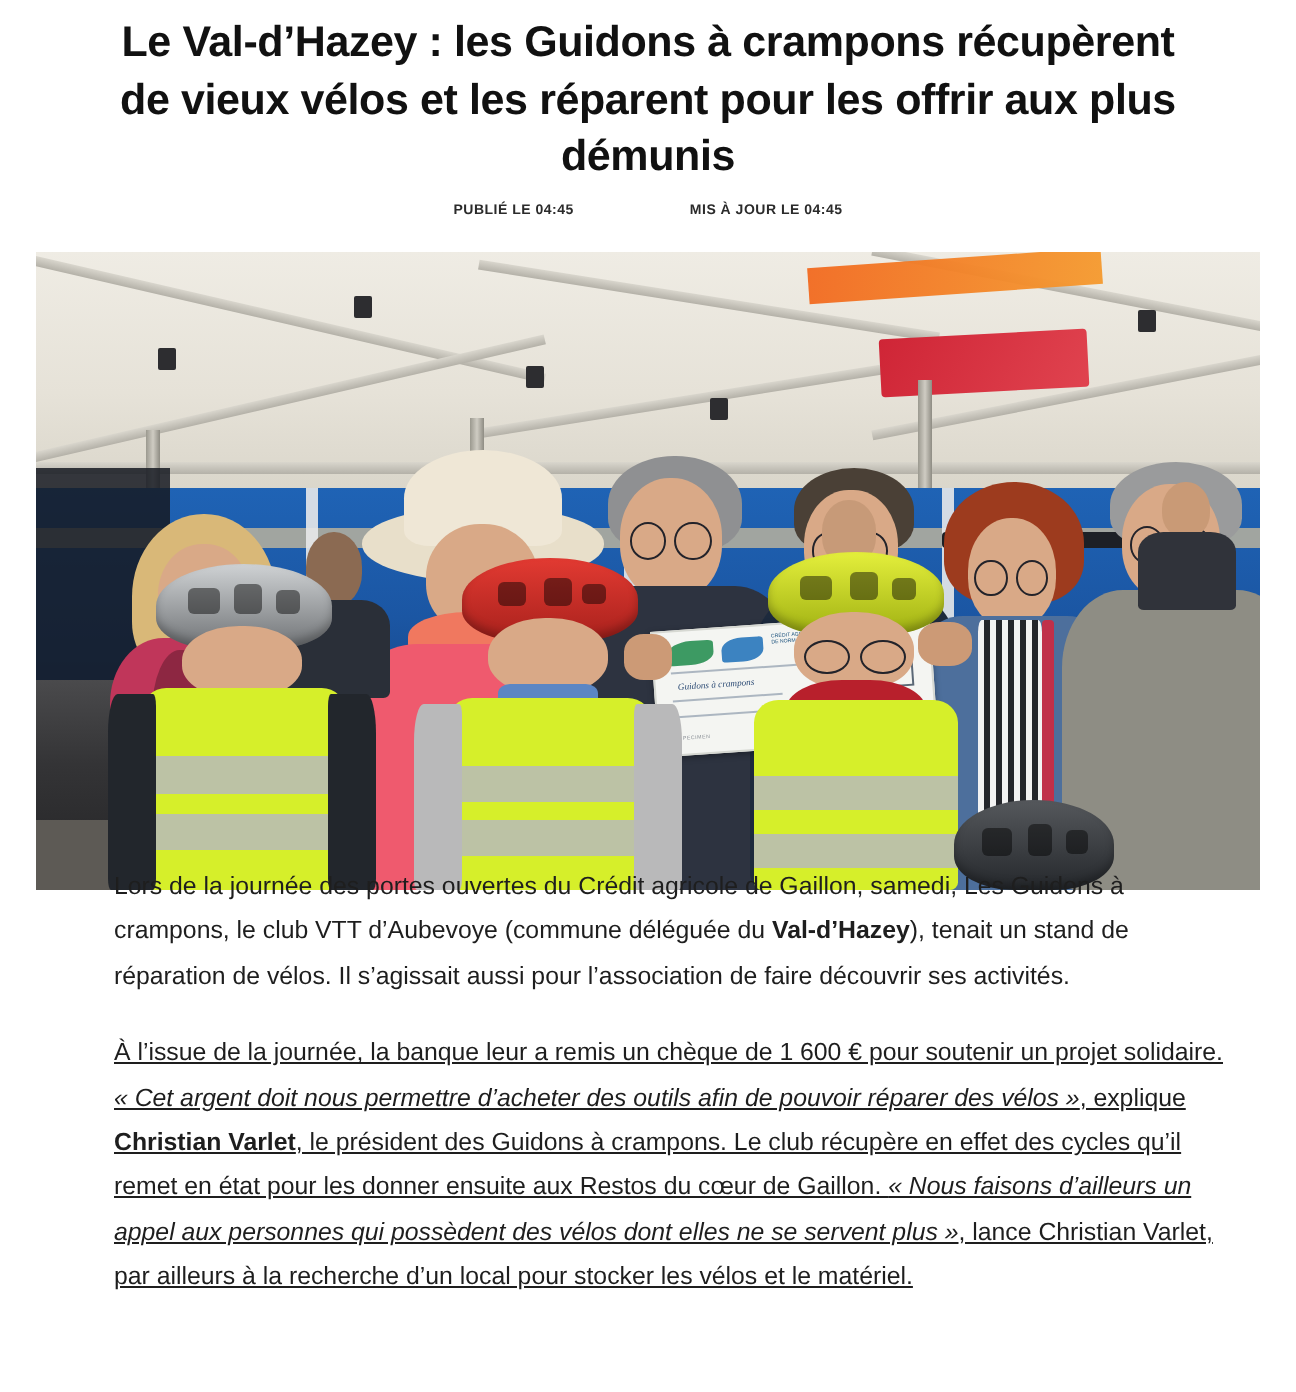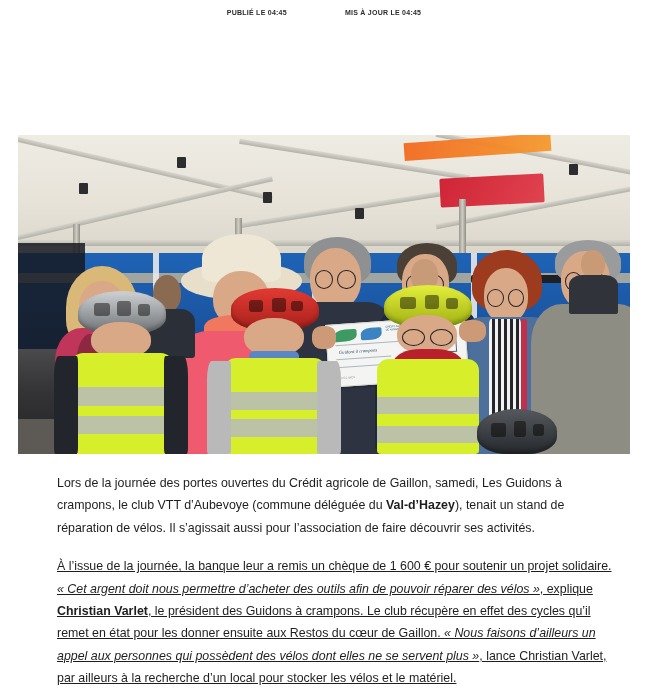--- a/index.html
+++ b/index.html
@@ -251,38 +251,39 @@
   .bike-rack {
     position: absolute;
     background: #1d2026;
     border-radius: 2px;
   }
 
   
   .article {
     position: absolute;
     left: 57px;
-    top: 463px;
+    top: 432px;
     width: 560px;
   }
   .article p {
     margin: 0 0 16px 0;
     font-size: 12.4px;
     line-height: 22.4px;
     color: #1e1e1e;
   }
   .article p:last-child { margin-bottom: 0; text-decoration: underline; }
   .article b { font-weight: bold; }
   .article i { font-style: italic; }
 </style>
 </head>
 <body>
 
 <div class="page">
 
+  <h1 class="headline">Le Val-d’Hazey : les Guidons à crampons récupèrent de vieux vélos et les réparent pour les offrir aux plus démunis</h1>
 
   <div class="meta-row">
     <span class="meta-item">PUBLIÉ LE 04:45</span>
     <span class="meta-item">MIS À JOUR LE 04:45</span>
   </div>
 
   <div class="photo-wrap">
     <div class="photo">
 
       <div class="canopy"></div>

